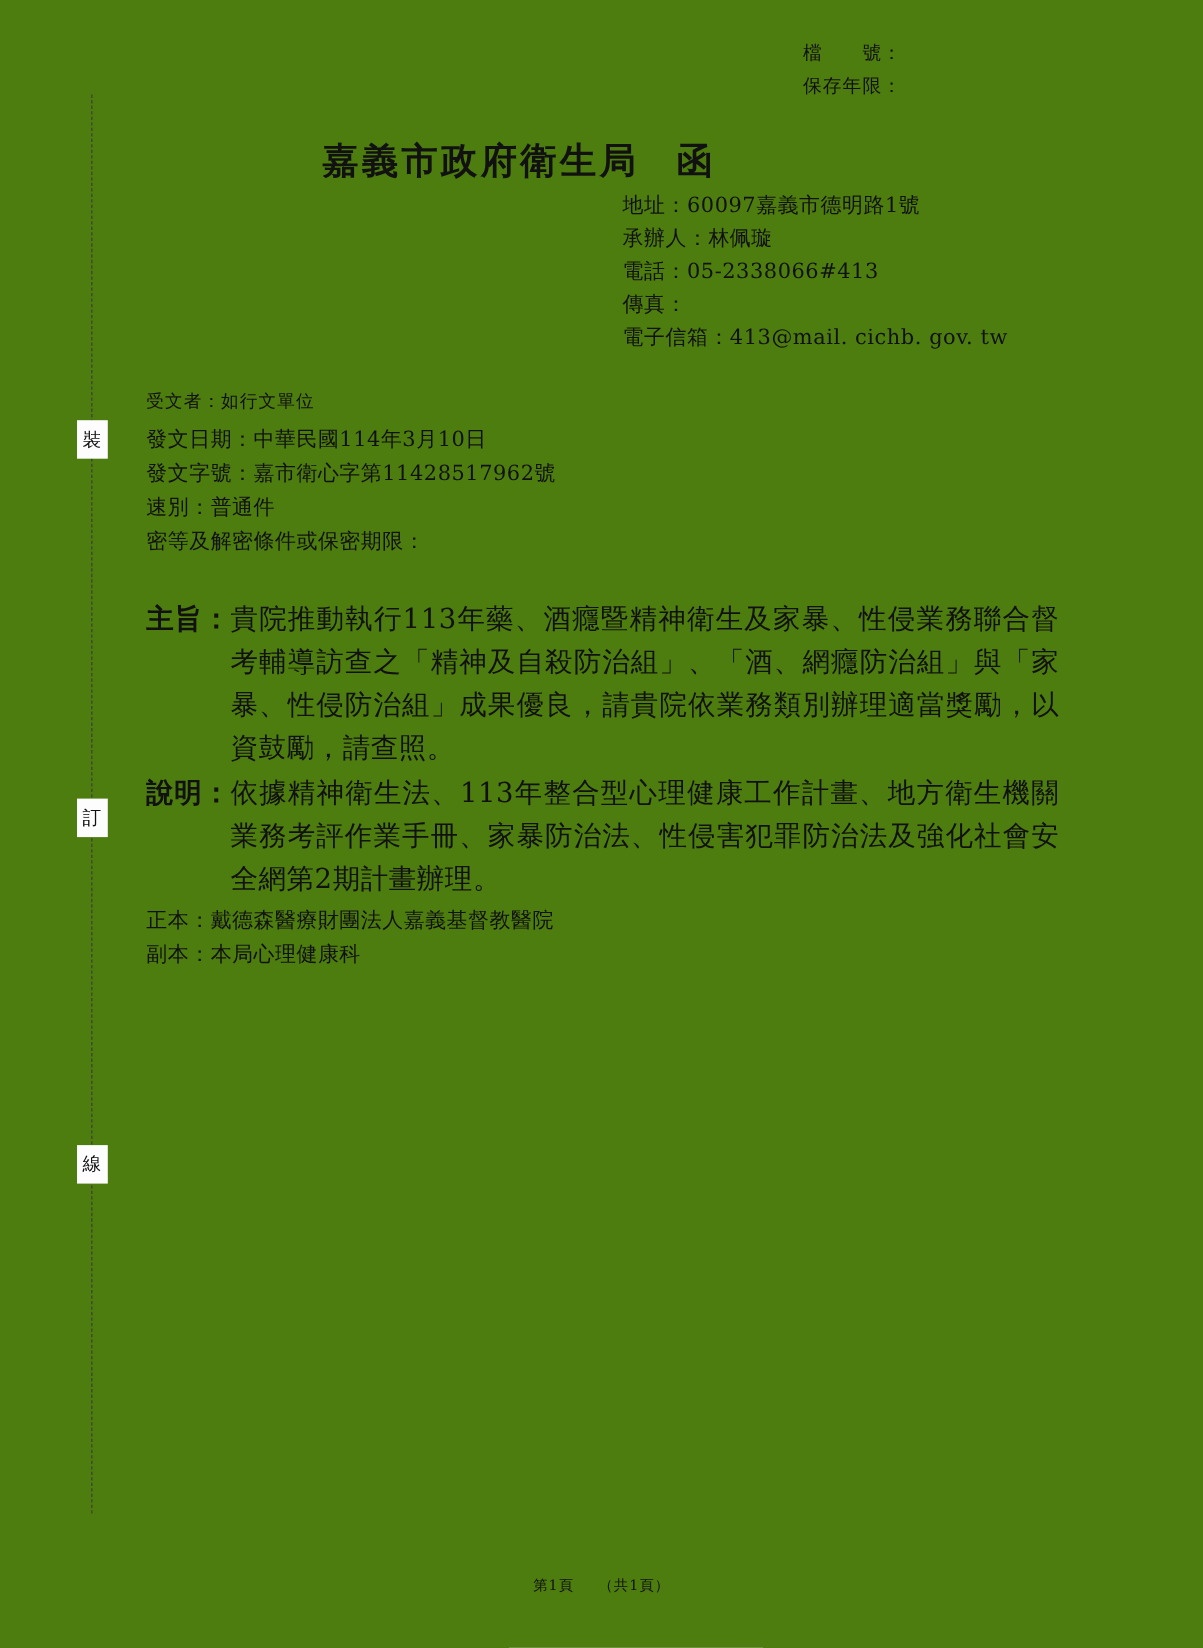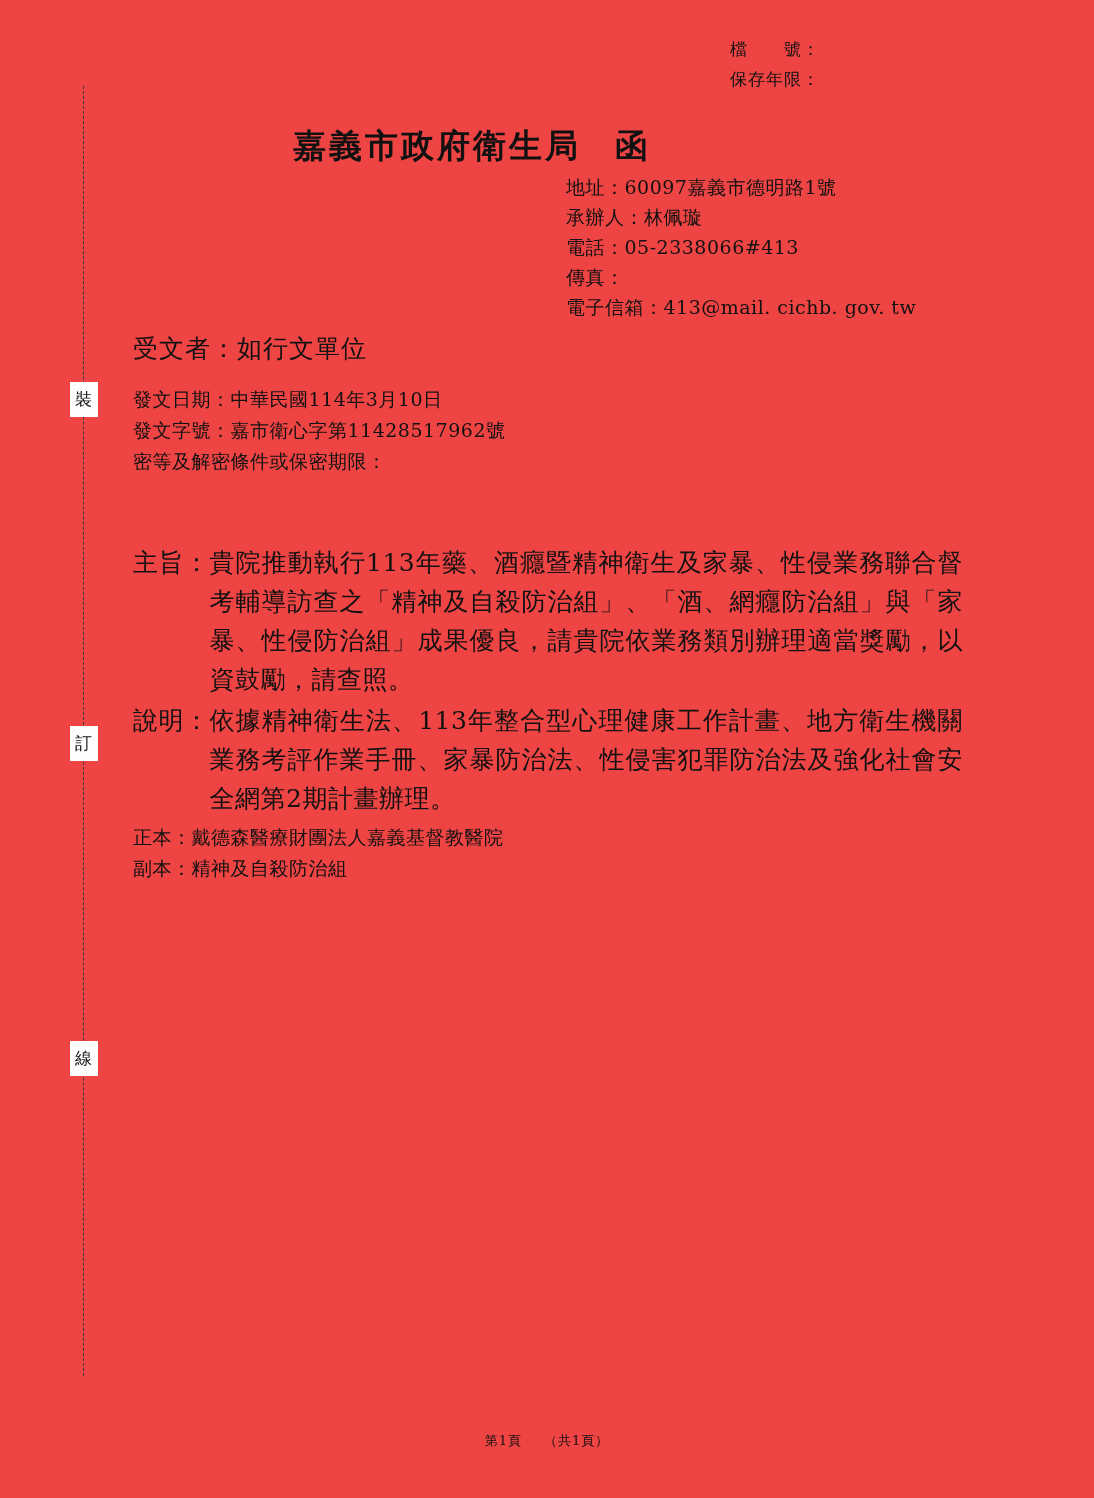--- a/index.html
+++ b/index.html
@@ -11,21 +11,21 @@
     width: 1094px;
     height: 1498px;
     position: relative;
     font-family: "DejaVu Serif", "Liberation Serif", serif;
     color: #111111;
     overflow: hidden;
   }
   .page {
     position: absolute;
     inset: 0;
-    background: #ef4444;
+    background: #4d7c0f;
   }
 
   
   .file-block {
     position: absolute;
     top: 34px;
     left: 730px;
     font-size: 17px;
     line-height: 30px;
     letter-spacing: 1px;
@@ -53,23 +53,23 @@
     left: 566px;
     font-size: 19px;
     line-height: 30px;
     letter-spacing: 0.5px;
   }
   .contact-block .row { white-space: nowrap; }
 
   
   .recipient {
     position: absolute;
-    top: 332px;
-    left: 133px;
-    font-size: 25px;
+    top: 355px;
+    left: 133px;
+    font-size: 16px;
     letter-spacing: 1px;
   }
 
   
   .meta {
     position: absolute;
     top: 384px;
     left: 133px;
     font-size: 19px;
     line-height: 31px;
@@ -88,21 +88,21 @@
     letter-spacing: 0.5px;
   }
   .body-item {
     display: flex;
     align-items: flex-start;
     margin-bottom: 2px;
   }
   .body-label {
     flex: 0 0 auto;
     white-space: nowrap;
-    font-weight: 400;
+    font-weight: 700;
   }
   .body-text {
     flex: 1 1 auto;
     text-align: justify;
     text-justify: inter-ideograph;
   }
 
   
   .copies {
     position: absolute;
@@ -176,37 +176,38 @@
     <div class="row">電話：05-2338066#413</div>
     <div class="row">傳真：</div>
     <div class="row">電子信箱：413@mail. cichb. gov. tw</div>
   </div>
 
   <div class="recipient">受文者：如行文單位</div>
 
   <div class="meta">
     <div class="row">發文日期：中華民國114年3月10日</div>
     <div class="row">發文字號：嘉市衛心字第11428517962號</div>
+    <div class="row">速別：普通件</div>
     <div class="row">密等及解密條件或保密期限：</div>
   </div>
 
   <div class="body-block">
     <div class="body-item">
       <span class="body-label">主旨：</span>
       <span class="body-text">貴院推動執行113年藥、酒癮暨精神衛生及家暴、性侵業務聯合督考輔導訪查之「精神及自殺防治組」、「酒、網癮防治組」與「家暴、性侵防治組」成果優良，請貴院依業務類別辦理適當獎勵，以資鼓勵，請查照。</span>
     </div>
     <div class="body-item">
       <span class="body-label">說明：</span>
       <span class="body-text">依據精神衛生法、113年整合型心理健康工作計畫、地方衛生機關業務考評作業手冊、家暴防治法、性侵害犯罪防治法及強化社會安全網第2期計畫辦理。</span>
     </div>
   </div>
 
   <div class="copies">
     <div class="row">正本：戴德森醫療財團法人嘉義基督教醫院</div>
-    <div class="row">副本：精神及自殺防治組</div>
+    <div class="row">副本：本局心理健康科</div>
   </div>
 
   <div class="binding">
     <div class="dashline"></div>
     <div class="mark mark-zhuang">裝</div>
     <div class="mark mark-ding">訂</div>
     <div class="mark mark-xian">線</div>
   </div>
 
   <div class="footer">

